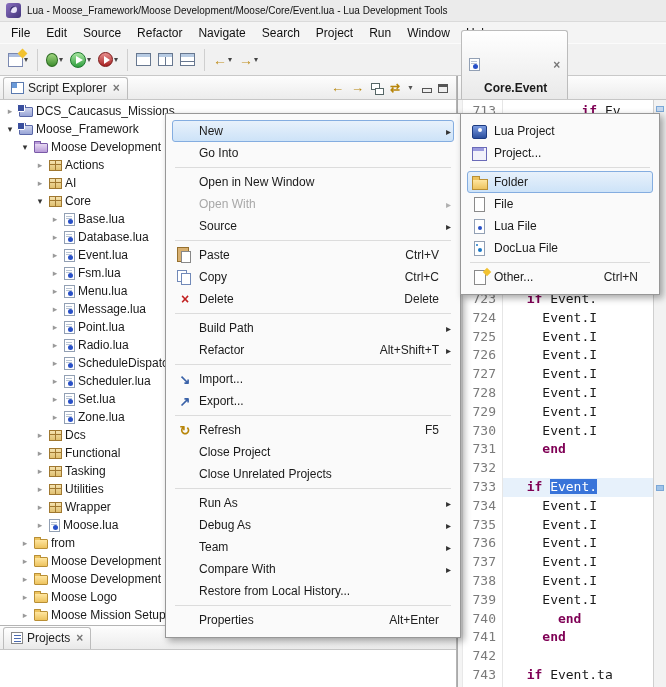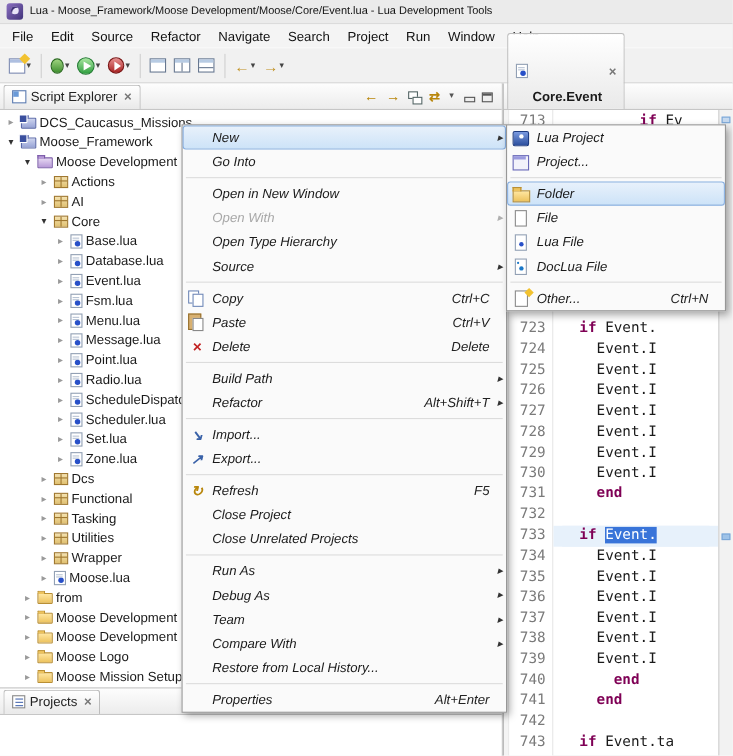--- a/index.html
+++ b/index.html
@@ -92,21 +92,21 @@
   .code { flex:1; padding:2px 0 4px 8px; font-family:"DejaVu Sans Mono", monospace; font-size:13px; white-space:pre; overflow:hidden; }
   .cl { height:18.8px; line-height:18.8px; }
   .cl.cur { background:#e7f1fb; box-shadow:-8px 0 0 #e7f1fb; }
   .tok-kw { color:#7f0055; font-weight:bold; }
   .tok-sel { background:#3974d9; color:#fff; }
   .ruler { width:13px; background:#f2f2f2; border-left:1px solid #cfcfcf; position:relative; }
   .rmark { position:absolute; left:2px; width:8px; height:6px; background:#c6d9ef; border:1px solid #7ba7d7; }
   .rm1 { top:6px; } .rm2 { top:385px; background:#9fc3e8; }
 
   
-  .menu { position:absolute; background:#fafafa; border:1px solid #979797; box-shadow:3px 3px 7px rgba(0,0,0,.35); padding:0;font-style:italic; }
+  .menu { position:absolute; background:#fafafa; border:1px solid #979797; box-shadow:3px 3px 7px rgba(0,0,0,.35); padding:6px; }
   .ctx { left:165px; top:113px; width:296px; z-index:20; }
   .sub { left:460px; top:113px; width:200px; z-index:30; }
   .menu-item { height:22px; display:flex; align-items:center; padding:0 2px; border:1px solid transparent; border-radius:3px; }
   .menu-item.hi { background:linear-gradient(#e8f1fb,#cde3f8); border-color:#84ade0; }
   .menu-item.dis .mi-label { color:#a8a8a8; }
   .menu-item.dis .mi-arrow { color:#b0b0b0; }
   .menu-sep { height:1px; background:#dcdcdc; margin:3px 3px; }
   .mi-icon { width:20px; height:16px; margin-right:4px; flex:0 0 auto; position:relative; display:inline-flex; align-items:center; justify-content:center; }
   .mi-label { flex:0 0 auto; color:#1a1a1a; }
   .mi-right { margin-left:auto; display:flex; align-items:center; }
@@ -441,48 +441,42 @@
         <span class="mi-arrow"></span>
       </div>
       <div class="menu-item dis">
         <span class="mi-icon"></span>
         <span class="mi-label">Open With</span>
         <span class="mi-right"></span>
         <span class="mi-arrow">▸</span>
       </div>
       <div class="menu-item">
         <span class="mi-icon"></span>
-        <span class="mi-label">Open Type Hierarchy</span>
-        <span class="mi-right"></span>
-        <span class="mi-arrow"></span>
-      </div>
-      <div class="menu-item">
-        <span class="mi-icon"></span>
         <span class="mi-label">Source</span>
         <span class="mi-right"></span>
         <span class="mi-arrow">▸</span>
       </div>
       <div class="menu-sep"></div>
+      <div class="menu-item">
+        <span class="mi-icon mi-paste"></span>
+        <span class="mi-label">Paste</span>
+        <span class="mi-right">
+          <span class="mi-short">Ctrl+V</span>
+        </span>
+        <span class="mi-arrow"></span>
+      </div>
       <div class="menu-item">
         <span class="mi-icon mi-copy"></span>
         <span class="mi-label">Copy</span>
         <span class="mi-right">
           <span class="mi-short">Ctrl+C</span>
         </span>
         <span class="mi-arrow"></span>
       </div>
       <div class="menu-item">
-        <span class="mi-icon mi-paste"></span>
-        <span class="mi-label">Paste</span>
-        <span class="mi-right">
-          <span class="mi-short">Ctrl+V</span>
-        </span>
-        <span class="mi-arrow"></span>
-      </div>
-      <div class="menu-item">
         <span class="mi-icon mi-delete">×</span>
         <span class="mi-label">Delete</span>
         <span class="mi-right">
           <span class="mi-short">Delete</span>
         </span>
         <span class="mi-arrow"></span>
       </div>
       <div class="menu-sep"></div>
       <div class="menu-item">
         <span class="mi-icon"></span>

